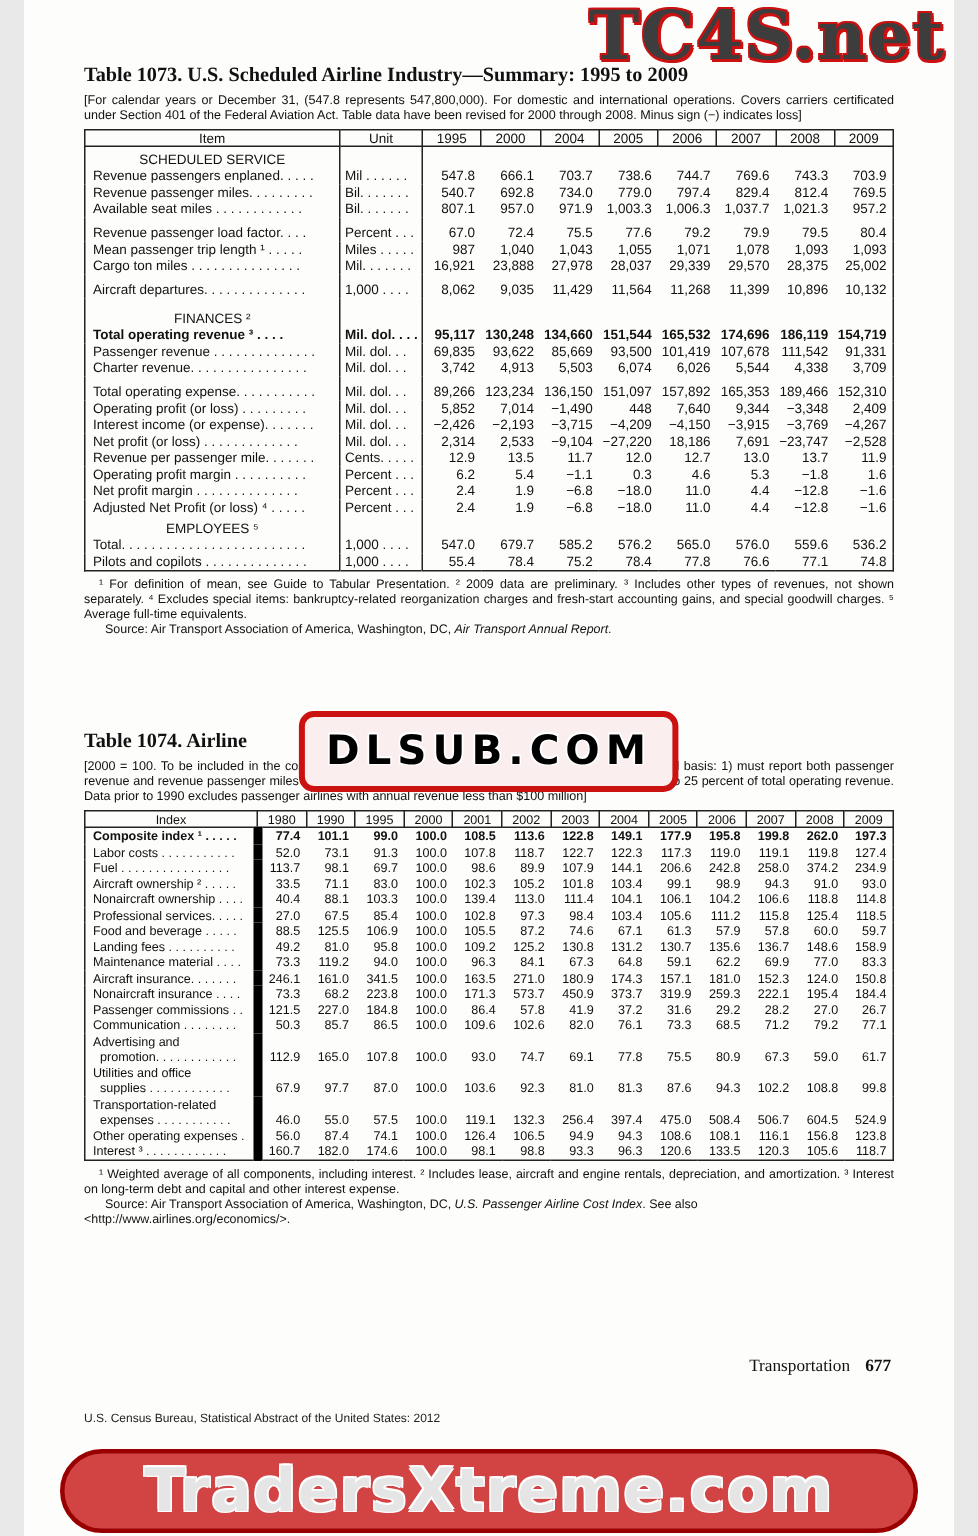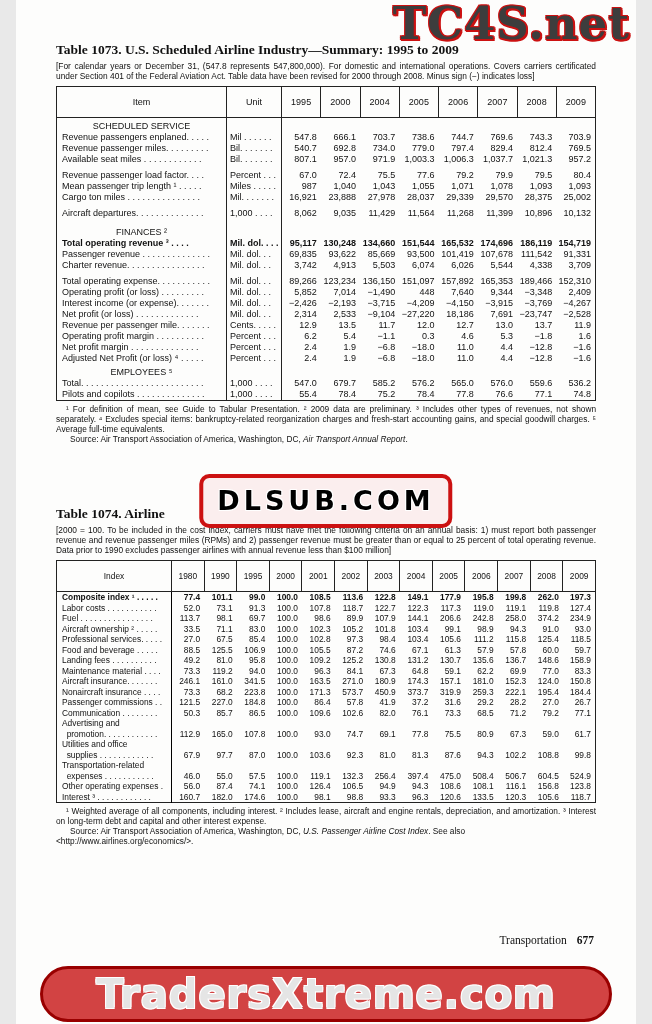--- a/index.html
+++ b/index.html
@@ -16,32 +16,32 @@
   }
   .tbl-note {
     font-size:8.4px; line-height:10px; text-align:justify; margin:0 0 5px 0;
   }
 
   table.data-table {
     width:100%; border-collapse:collapse; table-layout:fixed;
     border:1px solid #222;
   }
   .data-table th {
-    border:1px solid #222; font-weight:normal; padding:10px 1px;
+    border:1px solid #222; font-weight:normal; padding:0 1px;
     font-size:9px; text-align:center; background:#fdfdfc;
   }
   .t1074 th { font-size:8.4px; }
   .data-table td { vertical-align:bottom; font-size:9px; line-height:11px; padding:0; }
   .t1074 td { font-size:8.4px; line-height:10.5px; }
   .data-table td.label { text-align:left; padding:0 2px 0 5px; white-space:pre-line; overflow:hidden; }
   .data-table td.unit  { text-align:left; padding:0 1px 0 3px; white-space:nowrap; overflow:hidden; }
   .data-table td.num   { text-align:right; padding:0 4px 0 0; white-space:nowrap; overflow:hidden; }
   .data-table td.section { text-align:center; padding:3px 0 0 0; }
   .t1073 td:nth-child(1), .t1073 td:nth-child(2) { border-right:1px solid #222; }
-  .t1074 td:nth-child(1) { border-right:1px solid #000000; }
+  .t1074 td:nth-child(1) { border-right:6px solid #000000; }
   .t1073 th:nth-child(1) { width:167px; }
   .t1073 th:nth-child(2) { width:52px; }
   .t1074 th:nth-child(1) { width:112px; }
   tr.spacer td { height:5px; line-height:5px; }
   tr.bold td { font-weight:bold; }
 
   .footnote { font-size:8.3px; line-height:10px; margin:3px 0 0 0; text-align:justify; }
   .footnote.first { text-indent:10px; }
   .footnote.source { text-indent:14px; margin-top:0; text-align:left; }
   .italic { font-style:italic; }
@@ -468,20 +468,36 @@
               <td class="num">105.2</td>
               <td class="num">101.8</td>
               <td class="num">103.4</td>
               <td class="num">99.1</td>
               <td class="num">98.9</td>
               <td class="num">94.3</td>
               <td class="num">91.0</td>
               <td class="num">93.0</td>
             </tr>
             <tr>
+              <td class="label">Nonaircraft ownership . . . .</td>
+              <td class="num">40.4</td>
+              <td class="num">88.1</td>
+              <td class="num">103.3</td>
+              <td class="num">100.0</td>
+              <td class="num">139.4</td>
+              <td class="num">113.0</td>
+              <td class="num">111.4</td>
+              <td class="num">104.1</td>
+              <td class="num">106.1</td>
+              <td class="num">104.2</td>
+              <td class="num">106.6</td>
+              <td class="num">118.8</td>
+              <td class="num">114.8</td>
+            </tr>
+            <tr>
               <td class="label">Professional services. . . . .</td>
               <td class="num">27.0</td>
               <td class="num">67.5</td>
               <td class="num">85.4</td>
               <td class="num">100.0</td>
               <td class="num">102.8</td>
               <td class="num">97.3</td>
               <td class="num">98.4</td>
               <td class="num">103.4</td>
               <td class="num">105.6</td>

